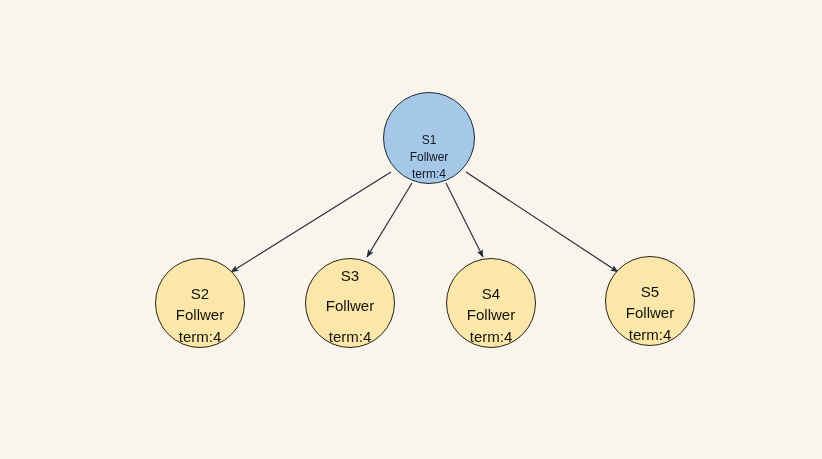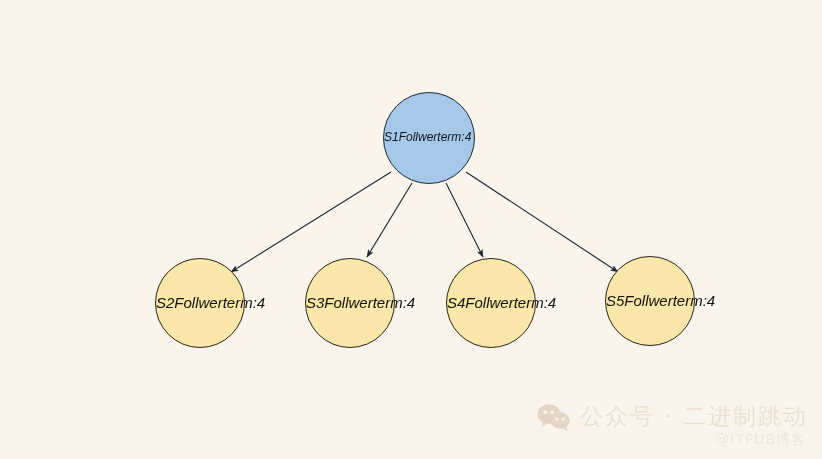--- a/index.html
+++ b/index.html
@@ -24,26 +24,25 @@
     left: 0;
     top: 0;
     width: 822px;
     height: 459px;
   }
   .node {
     position: absolute;
     border-radius: 50%;
     box-sizing: border-box;
     display: flex;
-    flex-direction: row;
+    flex-direction: column;
     align-items: center;
-    justify-content: flex-start;
+    justify-content: flex-end;
     text-align: center;
     line-height: 1.42;
-    font-style: italic;
   }
   .node .nline {
     display: block;
     white-space: nowrap;
   }
   .node-leader {
     background: #a6c8e8;
     border: 1.4px solid #1f2a35;
     color: #10161f;
     font-size: 12px;
@@ -107,48 +106,32 @@
     <span class="nline">Follwer</span>
     <span class="nline">term:4</span>
   </div>
 
   <div class="node node-follower" style="left:155px; top:258px; width:90px; height:90px;">
     <span class="nline">S2</span>
     <span class="nline">Follwer</span>
     <span class="nline">term:4</span>
   </div>
 
-  <div class="node node-follower" style="left:305px; top:258px; width:90px; height:90px;">
+  <div class="node node-follower" style="left:305px; top:258px; width:90px; height:90px;gap:9px;">
     <span class="nline">S3</span>
     <span class="nline">Follwer</span>
     <span class="nline">term:4</span>
   </div>
 
   <div class="node node-follower" style="left:446px; top:258px; width:90px; height:90px;">
     <span class="nline">S4</span>
     <span class="nline">Follwer</span>
     <span class="nline">term:4</span>
   </div>
 
   <div class="node node-follower" style="left:605px; top:256px; width:90px; height:90px;">
     <span class="nline">S5</span>
     <span class="nline">Follwer</span>
     <span class="nline">term:4</span>
   </div>
 
-  <div id="watermark">
-    <div id="wm-main">
-      <svg width="34" height="30" viewBox="0 0 34 30">
-        <ellipse cx="12" cy="12" rx="11.5" ry="9.8" fill="#e3d6c6"></ellipse>
-        <path d="M6 19 L5 25 L11 21 Z" fill="#e3d6c6"></path>
-        <circle cx="8.4" cy="10.2" r="1.75" fill="#faf5ec"></circle>
-        <circle cx="15.4" cy="10.2" r="1.75" fill="#faf5ec"></circle>
-        <ellipse cx="23" cy="18.5" rx="9.6" ry="8.2" fill="#e3d6c6"></ellipse>
-        <path d="M29 24.5 L30.6 29.2 L25.4 26.4 Z" fill="#e3d6c6"></path>
-        <circle cx="19.9" cy="17.2" r="1.45" fill="#faf5ec"></circle>
-        <circle cx="26" cy="17.2" r="1.45" fill="#faf5ec"></circle>
-      </svg>
-      <span id="wm-text">公众号 · 二进制跳动</span>
-    </div>
-    <span id="wm-sub">@ITPUB博客</span>
-  </div>
 
 </div>
 
 </body></html>

